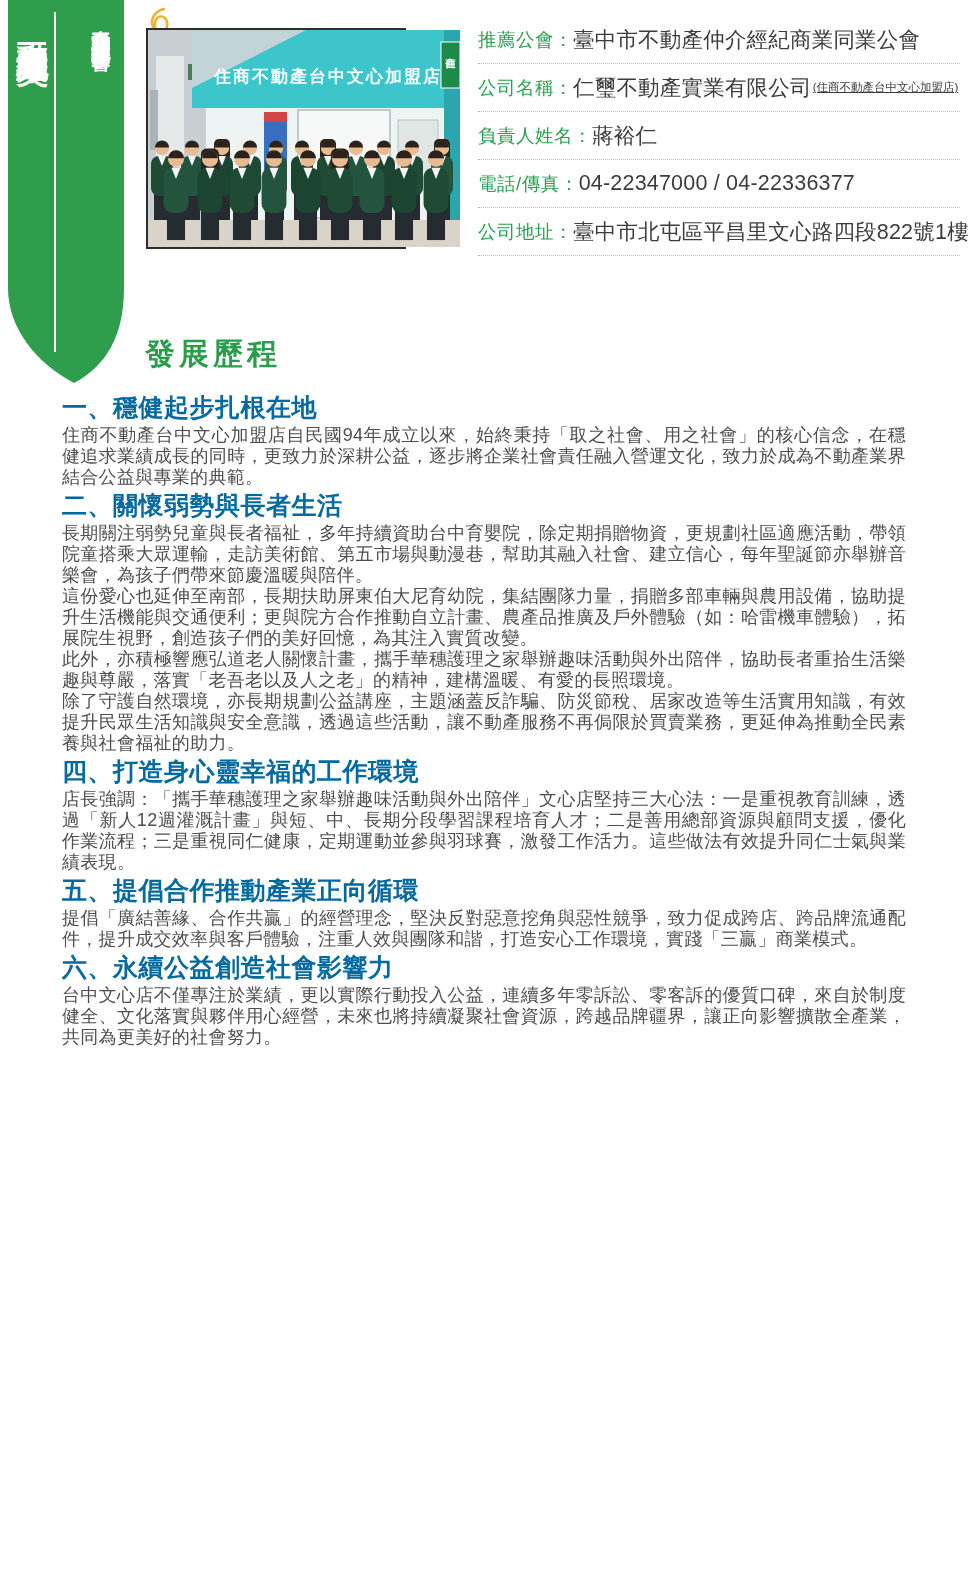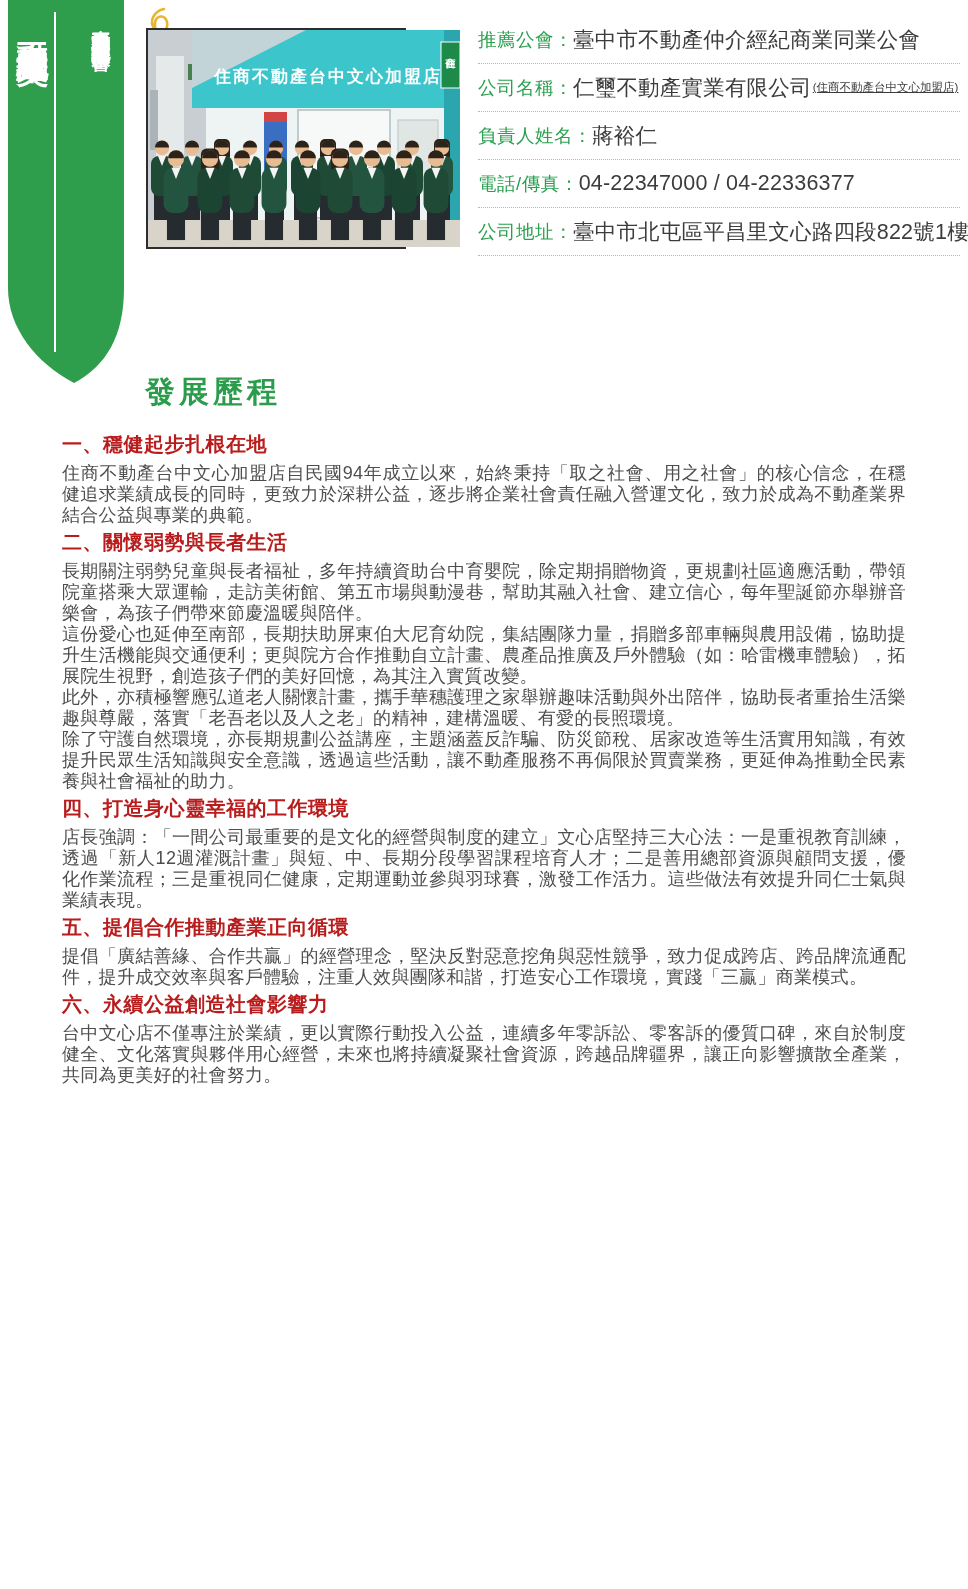--- a/index.html
+++ b/index.html
@@ -32,27 +32,27 @@
   
   .info { position:absolute; left:478px; top:16px; width:482px; }
   .info-row {
     height:48px; display:flex; align-items:center;
     border-bottom:1.5px dotted #b7b7b7; white-space:nowrap;
   }
   .info-label { color:#2ba050; font-size:18.5px; font-weight:normal; letter-spacing:0.5px; flex:none; }
   .info-value { color:#3c3c3c; font-size:21.5px; letter-spacing:0.2px; }
   .info-note  { color:#3c3c3c; font-size:11.5px; margin-left:1px;text-decoration:underline; }
   
-  .main { position:absolute; left:62px; top:334px; width:844px;margin-top:38px; }
+  .main { position:absolute; left:62px; top:334px; width:844px; }
   .page-title {
     color:#2b9c4b; font-size:30px; font-weight:bold; letter-spacing:4px;
     margin-left:83px; margin-bottom:15px;
   }
   .sec-h {
-    color:#b91c1c; font-size:20px; font-weight:600; line-height:35px; letter-spacing:0.5px;font-family:Liberation Mono, monospace;
+    color:#0369a1; font-size:25px; font-weight:600; line-height:35px; letter-spacing:0.5px;
   }
   .para {
     color:#4e4e4e; font-size:18px; line-height:21px; letter-spacing:0.3px;
     text-align: justify; line-break: anywhere;
   }
 </style>
 </head>
 <body>
 
 <div class="ribbon">
@@ -246,21 +246,21 @@
     <p class="para">這份愛心也延伸至南部，長期扶助屏東伯大尼育幼院，集結團隊力量，捐贈多部車輛與農用設備，協助提升生活機能與交通便利；更與院方合作推動自立計畫、農產品推廣及戶外體驗（如：哈雷機車體驗），拓展院生視野，創造孩子們的美好回憶，為其注入實質改變。</p>
     <p class="para">此外，亦積極響應弘道老人關懷計畫，攜手華穗護理之家舉辦趣味活動與外出陪伴，協助長者重拾生活樂趣與尊嚴，落實「老吾老以及人之老」的精神，建構溫暖、有愛的長照環境。</p>
   </div>
 
   <div class="section">
     <p class="para">除了守護自然環境，亦長期規劃公益講座，主題涵蓋反詐騙、防災節稅、居家改造等生活實用知識，有效提升民眾生活知識與安全意識，透過這些活動，讓不動產服務不再侷限於買賣業務，更延伸為推動全民素養與社會福祉的助力。</p>
   </div>
 
   <div class="section">
     <h3 class="sec-h">四、打造身心靈幸福的工作環境</h3>
-    <p class="para">店長強調：「一間公司最重要的是文化的經營與制度的建立」文心店堅持三大心法：一是重視教育訓練，透過「新人12週灌溉計畫」與短、中、長期分段學習課程培育人才；二是善用總部資源與顧問支援，優化作業流程；三是重視同仁健康，定期運動並參與羽球賽，激發工作活力。這些做法有效提升同仁士氣與業績表現。</p>
+    <p class="para">店長強調：「攜手華穗護理之家舉辦趣味活動與外出陪伴」文心店堅持三大心法：一是重視教育訓練，透過「新人12週灌溉計畫」與短、中、長期分段學習課程培育人才；二是善用總部資源與顧問支援，優化作業流程；三是重視同仁健康，定期運動並參與羽球賽，激發工作活力。這些做法有效提升同仁士氣與業績表現。</p>
   </div>
 
   <div class="section">
     <h3 class="sec-h">五、提倡合作推動產業正向循環</h3>
     <p class="para">提倡「廣結善緣、合作共贏」的經營理念，堅決反對惡意挖角與惡性競爭，致力促成跨店、跨品牌流通配件，提升成交效率與客戶體驗，注重人效與團隊和諧，打造安心工作環境，實踐「三贏」商業模式。</p>
   </div>
 
   <div class="section">
     <h3 class="sec-h">六、永續公益創造社會影響力</h3>
     <p class="para">台中文心店不僅專注於業績，更以實際行動投入公益，連續多年零訴訟、零客訴的優質口碑，來自於制度健全、文化落實與夥伴用心經營，未來也將持續凝聚社會資源，跨越品牌疆界，讓正向影響擴散全產業，共同為更美好的社會努力。</p>

